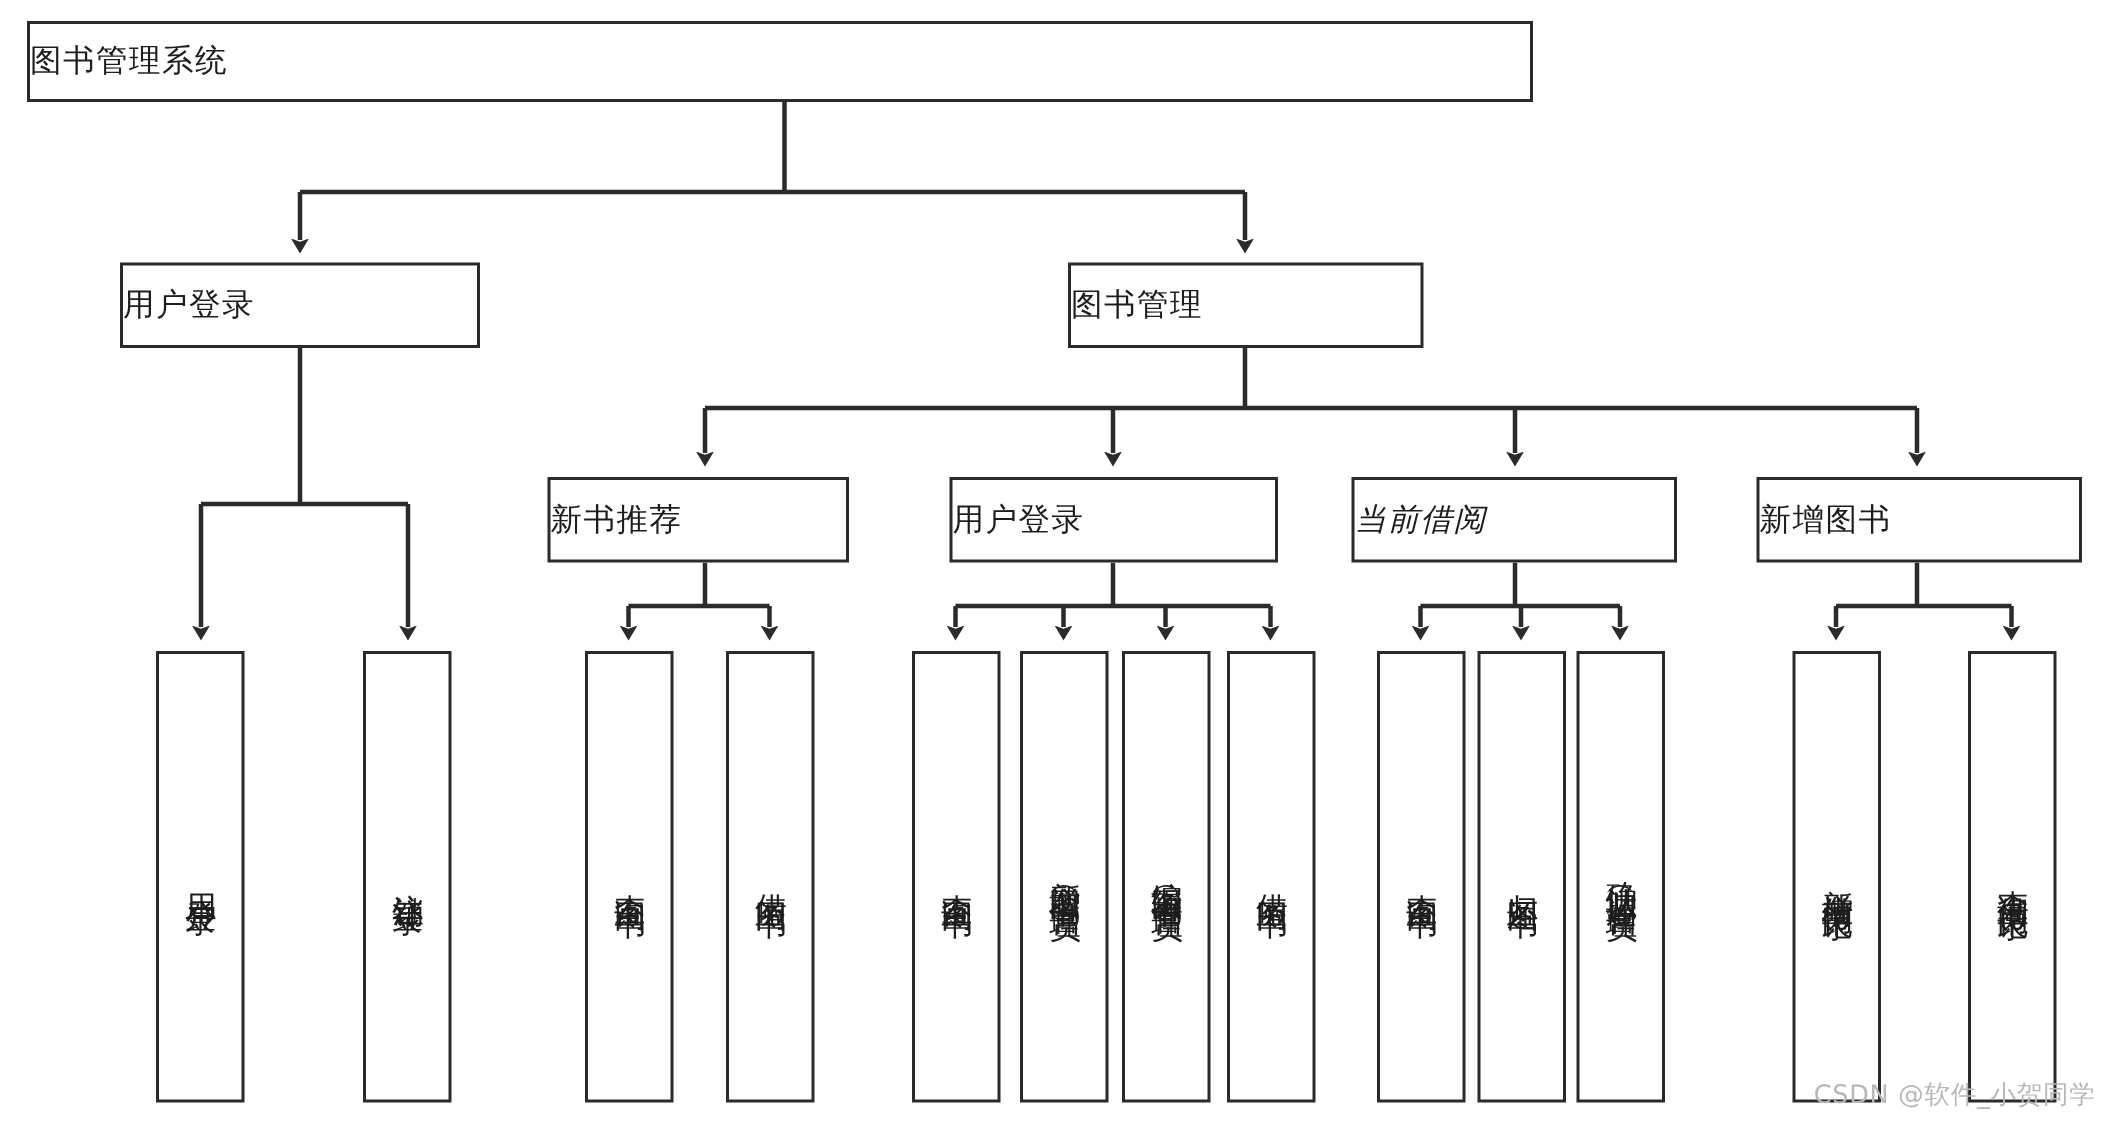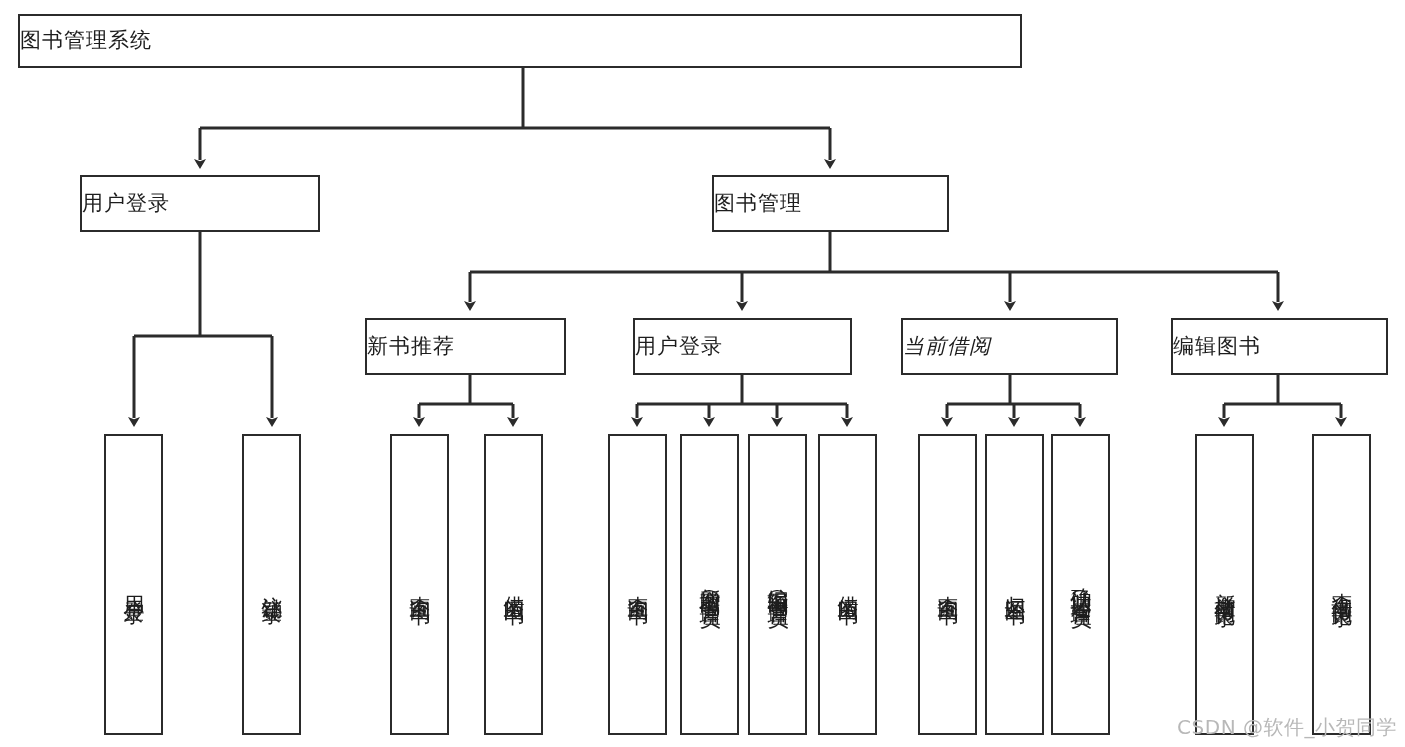--- a/index.html
+++ b/index.html
@@ -53,21 +53,21 @@
     font-size: 21px;
     letter-spacing: 3px;
     line-height: 1.0;
     white-space: normal;
     max-height: 100%;
   }
   #watermark {
     position: absolute;
     right: 8px;
     bottom: 6px;
-    font-size: 20px;
+    font-size: 17px;
     color: #b8b8b8;
     letter-spacing: 0.5px;
     z-index: 5;
     white-space: nowrap;
     font-family: "DejaVu Sans", "Liberation Sans", sans-serif;
   }
 </style>
 </head>
 <body>
 
@@ -137,21 +137,21 @@
   <div class="node" style="left:353px; top:318px; width:201px; height:57px;margin-left:12px;">
     <span class="node-label">新书推荐</span>
   </div>
   <div class="node" style="left:633px; top:318px; width:219px; height:57px;">
     <span class="node-label">用户登录</span>
   </div>
   <div class="node" style="left:901px; top:318px; width:217px; height:57px;font-style:italic;">
     <span class="node-label">当前借阅</span>
   </div>
   <div class="node" style="left:1171px; top:318px; width:217px; height:57px;">
-    <span class="node-label">编辑图书</span>
+    <span class="node-label">新增图书</span>
   </div>
 
   <div class="node leaf" style="left:104px; top:434px; width:59px; height:301px;">
     <span class="node-label">用户登录</span>
   </div>
   <div class="node leaf" style="left:242px; top:434px; width:59px; height:301px;">
     <span class="node-label">注销登录</span>
   </div>
 
   <div class="node leaf" style="left:390px; top:434px; width:59px; height:301px;">

